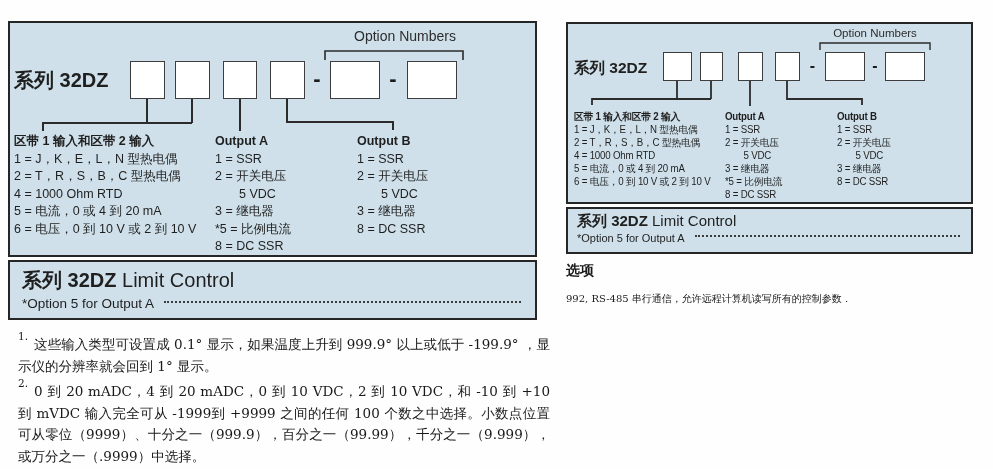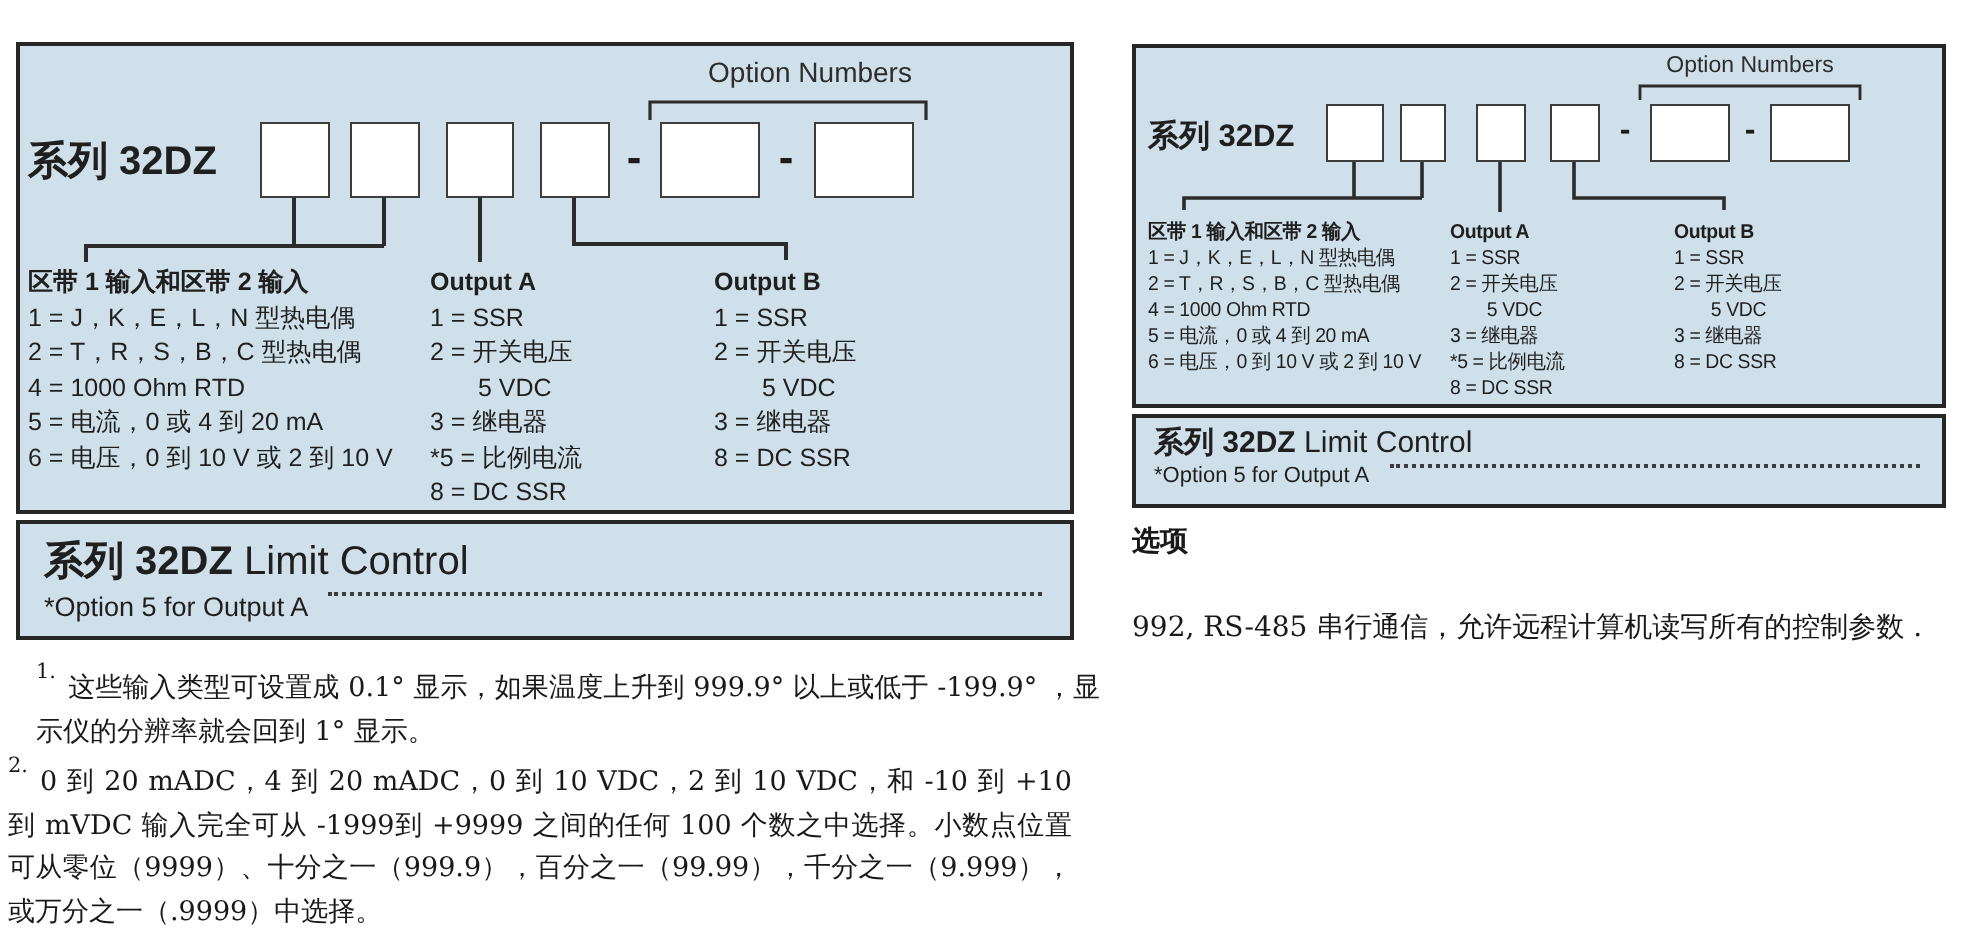--- a/index.html
+++ b/index.html
@@ -31,26 +31,26 @@
   .panel-sm .indent{padding-left:19px;}
 
   .band .title{white-space:nowrap;}
   .band .title .pn{font-weight:bold;}
   .band-lg{padding:5px 12px 7px 12px;}
   .band-lg .title{font-size:20px;}
   .band-lg .note{font-size:13.5px;margin-top:2px;}
   .band-sm{padding:3px 9px 5px 9px;}
   .band-sm .title{font-size:15px;}
   .band-sm .note{font-size:11px;margin-top:1px;}
-  .note{display:flex;align-items:flex-start;}
+  .note{display:flex;align-items:center;}
   .note .leader{flex:1;border-bottom:2px dotted #3c3c3c;margin:0 2px 4px 10px;}
 
   .options{position:absolute;font-family:"DejaVu Serif",serif;color:#191919;}
-  .options .hd{font-weight:bold;font-size:14px;margin-bottom:24px;}
-  .options .line{font-size:14px;line-height:21.5px;white-space:nowrap;}
+  .options .hd{font-weight:bold;font-size:14px;margin-bottom:8px;}
+  .options .line{font-size:10px;line-height:21.5px;white-space:nowrap;}
 
   .footnote{position:absolute;font-family:"DejaVu Serif",serif;font-size:13.5px;
             line-height:21.5px;color:#191919;text-align:justify;}
   .footnote sup{font-size:10.5px;line-height:0;position:relative;top:-4px;margin-right:6px;}
 </style>
 </head>
 <body>
 
 <div class="page">
 
@@ -182,17 +182,17 @@
 
   <div class="options" style="left:566px;top:262px;width:424px;">
     <div class="hd">选项</div>
     <div class="line">992, RS-485 串行通信，允许远程计算机读写所有的控制参数 .</div>
   </div>
 
   <div class="footnote" style="left:18px;top:334px;width:532px;">
     <sup>1.</sup><span>这些输入类型可设置成 0.1° 显示，如果温度上升到 999.9° 以上或低于 -199.9° ，显示仪的分辨率就会回到 1° 显示。</span>
   </div>
 
-  <div class="footnote" style="left:4px;top:381px;width:532px;">
+  <div class="footnote" style="left:18px;top:381px;width:532px;">
     <sup>2.</sup><span>0 到 20 mADC，4 到 20 mADC，0 到 10 VDC，2 到 10 VDC，和 -10 到 +10 到 mVDC 输入完全可从 -1999到 +9999 之间的任何 100 个数之中选择。小数点位置可从零位（9999）、十分之一（999.9），百分之一（99.99），千分之一（9.999），或万分之一（.9999）中选择。</span>
   </div>
 
 </div>
 
 </body></html>

